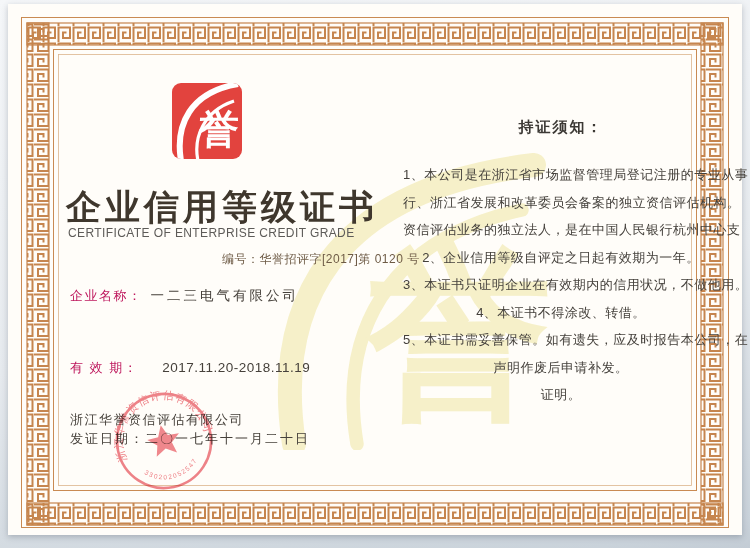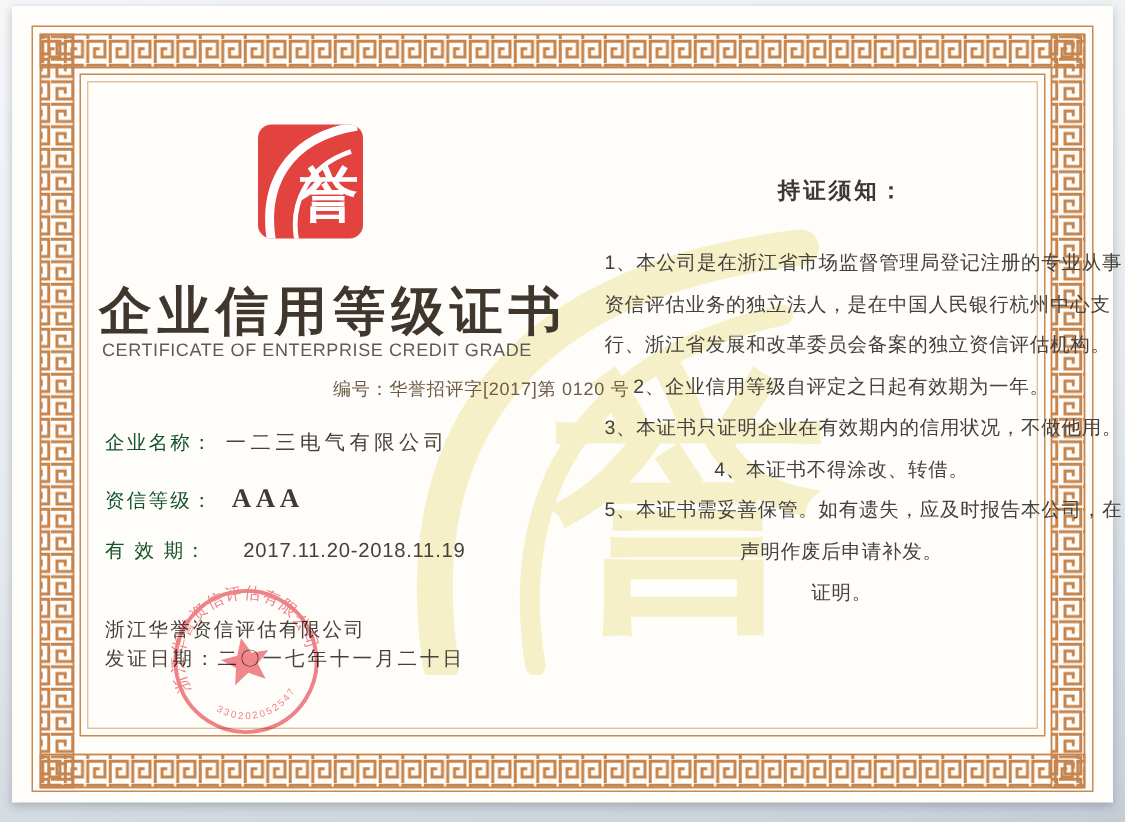--- a/index.html
+++ b/index.html
@@ -29,21 +29,21 @@
   }
   .subtitle {
     position:absolute; left:60px; top:222px;
     font-size:12px; letter-spacing:0.4px; color:#5d5b58; white-space:nowrap;
   }
   .serial {
     position:absolute; left:214px; top:247px;
     font-size:12px; color:#6e5b46; letter-spacing:0.5px; white-space:nowrap;
   }
   .field { position:absolute; left:62px; white-space:nowrap; color:#4a453f; }
-  .field .lbl { font-size:13px; letter-spacing:1.5px; color:#14532d;margin-top:17px; }
+  .field .lbl { font-size:13px; letter-spacing:1.5px; color:#be185d;margin-top:17px; }
   .f-company { top:282px; }
   .f-company .val { font-size:13.5px; letter-spacing:3px; margin-left:8px; color:#46413b; }
   .f-grade { top:318px; }
   .f-grade .val {
     font-family:"Liberation Serif","DejaVu Serif",serif;
     font-size:18px; font-weight:bold; letter-spacing:3px; margin-left:12px; color:#3e3a35;
   }
   .f-valid { top:354px; }
   .f-valid .val { font-size:13.5px; letter-spacing:0.5px; margin-left:24px; color:#46413b; }
   .valid-note {
@@ -116,33 +116,32 @@
       </g>
       <text x="29" y="62" font-size="40" font-weight="bold" fill="#ffffff">誉</text>
     </svg>
 
     <div class="title">企业信用等级证书</div>
     <div class="subtitle">CERTIFICATE OF ENTERPRISE CREDIT GRADE</div>
     <div class="serial"><span>编号：</span><span>华誉招评字[2017]第 0120 号</span></div>
 
     <div class="field f-company"><span class="lbl">企业名称：</span><span class="val">一二三电气有限公司</span></div>
 
-    <div class="field f-grade"><span class="lbl">资信等级：</span><span class="val">AAA</span></div>
 
     <div class="field f-valid"><span class="lbl">有 效 期：</span><span class="val">2017.11.20-2018.11.19</span></div>
 
     <div class="issuer">浙江华誉资信评估有限公司</div>
     <div class="dateline"><span>发证日期：</span><span>二〇一七年十一月二十日</span></div>
 
     <div class="notice">
       <div class="notice-head">持证须知：</div>
       <div class="notice-lines">
         <div class="n-line">1、本公司是在浙江省市场监督管理局登记注册的专业从事</div>
+        <div class="n-line">行、浙江省发展和改革委员会备案的独立资信评估机构。</div>
         <div class="n-line">资信评估业务的独立法人，是在中国人民银行杭州中心支</div>
-        <div class="n-line">行、浙江省发展和改革委员会备案的独立资信评估机构。</div>
         <div class="n-line">2、企业信用等级自评定之日起有效期为一年。</div>
         <div class="n-line">3、本证书只证明企业在有效期内的信用状况，不做他用。</div>
         <div class="n-line">4、本证书不得涂改、转借。</div>
         <div class="n-line">5、本证书需妥善保管。如有遗失，应及时报告本公司，在</div>
         <div class="n-line">声明作废后申请补发。</div>
         <div class="n-line">证明。</div>
       </div>
     </div>
 
     <svg class="seal" viewBox="0 0 104 104">

